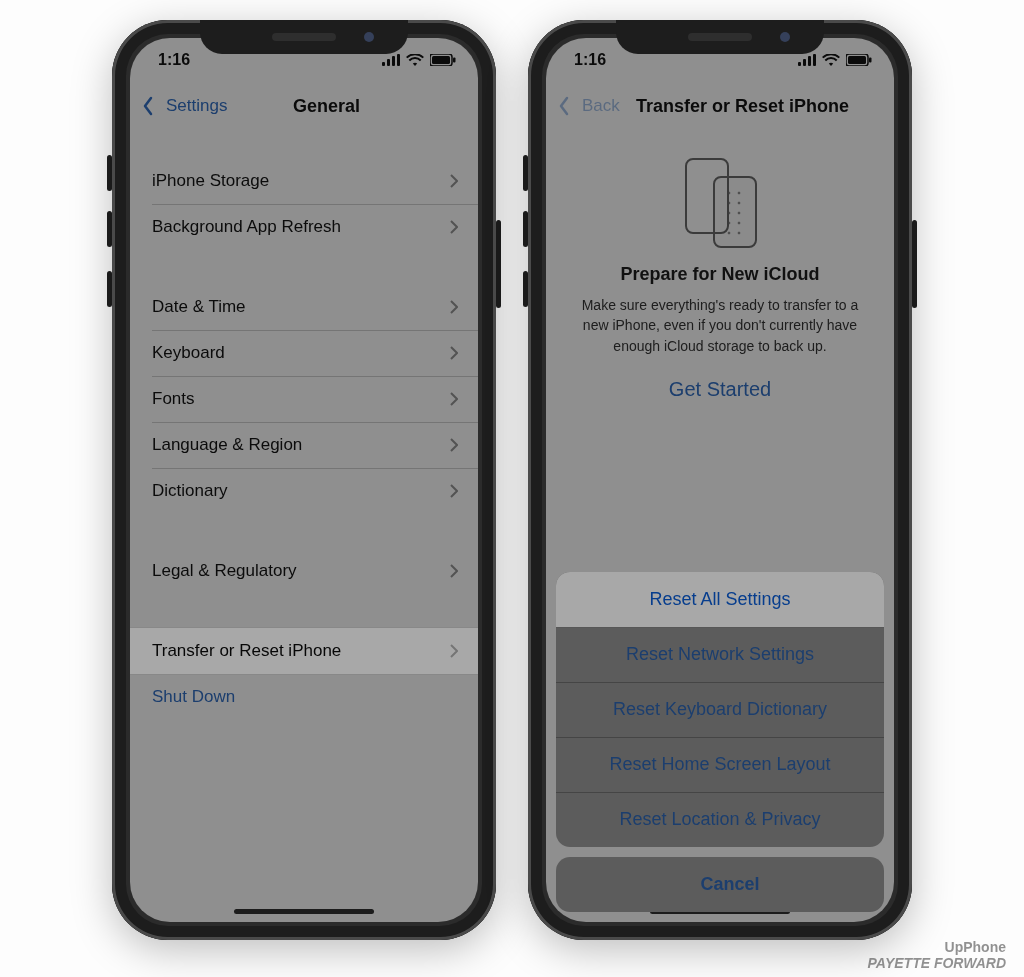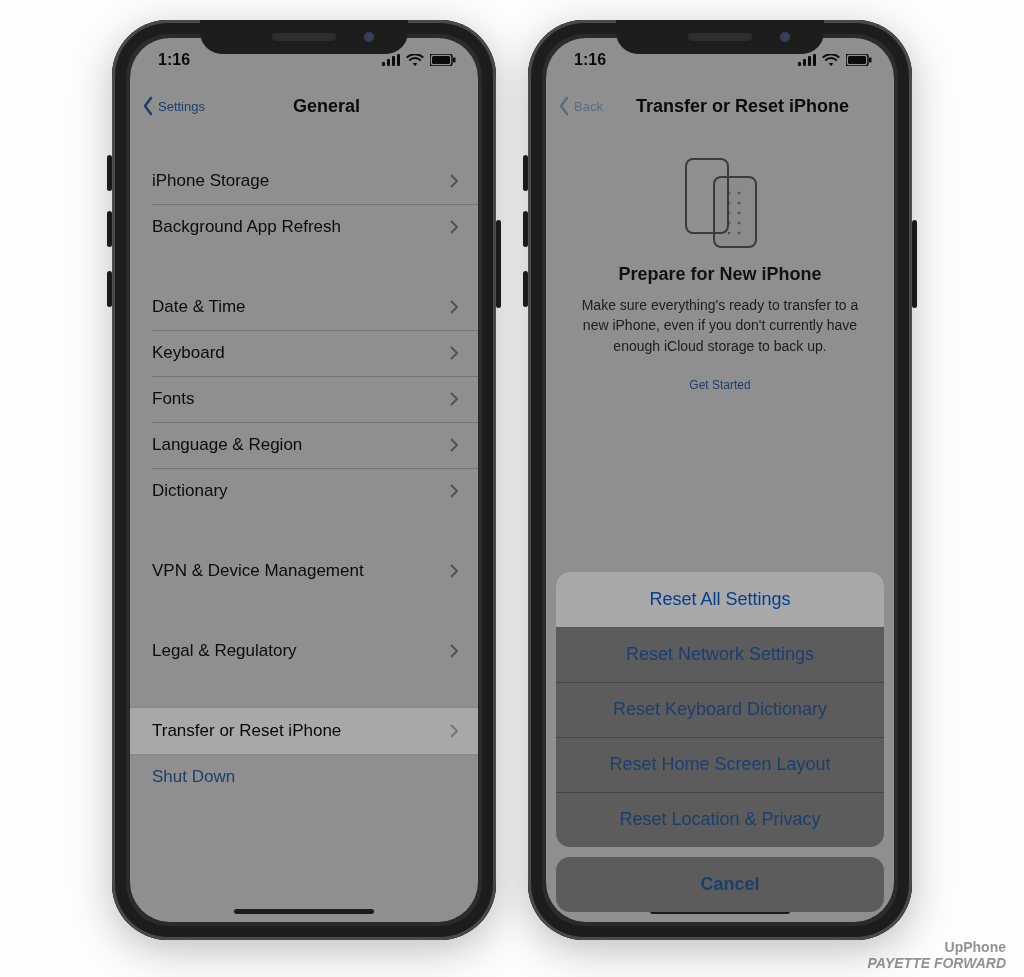--- a/index.html
+++ b/index.html
@@ -95,22 +95,22 @@
   .status-right svg { display: block; }
 
   
   .nav {
     height: 48px;
     display: flex; align-items: center;
     position: relative;
     padding: 0 12px;
   }
   .nav .back {
-    display: flex; align-items: center; gap: 4px;
-    color: #2a5ea6; font-size: 13px;
+    display: flex; align-items: center; gap: 12px;
+    color: #2a5ea6; font-size: 17px;
   }
   .nav .back svg { width: 12px; height: 20px; }
   .nav .title {
     position: absolute; left: 0; right: 0; text-align: center;
     font-size: 18px; font-weight: 600; color: #111;
     pointer-events: none;
     margin-left: 45px;
   }
 
   
@@ -157,21 +157,21 @@
   .prepare .devices .d1 { left: 8px; top: 0; width: 44px; height: 76px; }
   .prepare .devices .d2 { right: 6px; bottom: 0; width: 44px; height: 72px; background: rgba(0,0,0,0.03); }
   .prepare .devices .d2::after {
     content: ""; position: absolute; inset: 10px 9px;
     background:
       radial-gradient(circle, #5a5a5a 1.5px, transparent 1.6px) 0 0/10px 10px;
     opacity: .75;
   }
   .prepare h2 { font-size: 18px; font-weight: 600; margin-bottom: 10px; }
   .prepare p  { font-size: 14px; line-height: 1.45; color: #2e2e2e; }
-  .prepare .getstarted { margin-top: 22px; color: #2a5ea6; font-size: 12px; }
+  .prepare .getstarted { margin-top: 22px; color: #2a5ea6; font-size: 20px; }
   .sheet {
     position: absolute; left: 10px; right: 10px; bottom: 10px;
     z-index: 50;
     display: flex; flex-direction: column; gap: 10px;
   }
   .sheet-block {
     border-radius: 14px;
     overflow: hidden;
     background: #8c8c8c; 
     backdrop-filter: blur(4px);
@@ -312,30 +312,20 @@
         <div class="row">
           <span>Dictionary</span>
           <span class="chev">
               <svg viewBox="0 0 8 14">
                 <path d="M1 1 L7 7 L1 13" fill="none" stroke="#111" stroke-width="2"></path>
               </svg>
             </span>
         </div>
       </div>
 
-      <div class="group">
-        <div class="row">
-          <span>VPN &amp; Device Management</span>
-          <span class="chev">
-              <svg viewBox="0 0 8 14">
-                <path d="M1 1 L7 7 L1 13" fill="none" stroke="#111" stroke-width="2"></path>
-              </svg>
-            </span>
-        </div>
-      </div>
 
       <div class="group">
         <div class="row">
           <span>Legal &amp; Regulatory</span>
           <span class="chev">
               <svg viewBox="0 0 8 14">
                 <path d="M1 1 L7 7 L1 13" fill="none" stroke="#111" stroke-width="2"></path>
               </svg>
             </span>
         </div>
@@ -398,21 +388,21 @@
           <span>Back</span>
         </div>
         <div class="title">Transfer or Reset iPhone</div>
       </div>
 
       <div class="prepare">
         <div class="devices">
           <div class="d1"></div>
             <div class="d2"></div>
         </div>
-        <h2>Prepare for New iPhone</h2>
+        <h2>Prepare for New iCloud</h2>
         <p>Make sure everything's ready to transfer to a new iPhone, even if you don't currently have enough iCloud storage to back up.</p>
         <div class="getstarted">Get Started</div>
       </div>
 
       <div class="sheet">
         <div class="sheet-block">
           <div class="highlight-wrapper">
             <div class="opt highlight">Reset All Settings</div>
           </div>
           <div class="opt">Reset Network Settings</div>

